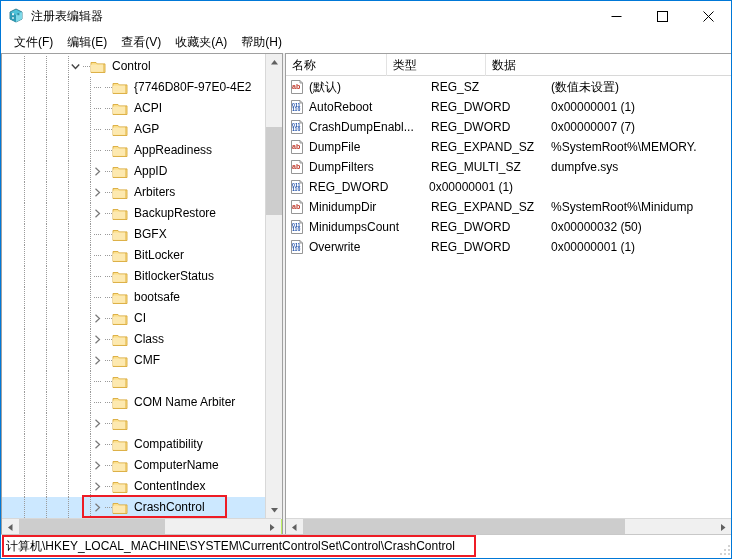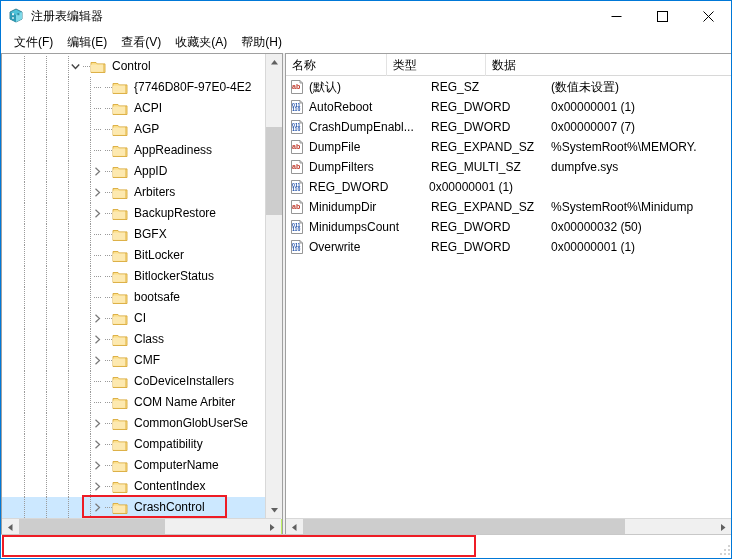--- a/index.html
+++ b/index.html
@@ -682,21 +682,20 @@
                 <div style="width:7px;height:1px;background-image:linear-gradient(to right,#9a9a9a 1px,transparent 1px);background-size:2px 1px;"></div>
               </div>
               <div class="dotstub"></div>
               <div class="folder">
                 <svg width="16" height="14" viewBox="0 0 16 14">
                   <path d="M1 2.5 h5 l1.2 1.4 H15 v8.6 H1 Z" fill="#fcdf8a" stroke="#d9a93a" stroke-width="0.9"></path>
                   <path d="M13.6 4.2 v7.6" stroke="#d9a93a" stroke-width="0.8"></path>
                   <path d="M1 4.6 H13.4 v7.2 H1 Z" fill="#fde9b0" stroke="none"></path>
                 </svg>
               </div>
-              <span class="tlabel">CoDeviceInstallers</span>
             </div>
             <div class="trow">
               <div class="dotspan" style="width: 87px; position: relative;">
                 <div class="dotline" style="position: absolute; left: 22px; top: 0px;"></div>
                 <div class="dotline" style="position: absolute; left: 44px; top: 0px;"></div>
                 <div class="dotline" style="position: absolute; left: 66px; top: 0px;"></div>
                 <div class="dotline" style="position: absolute; left: 88px; top: 0px;"></div>
               </div>
               <div class="arrow-slot">
                 <div style="width:7px;height:1px;background-image:linear-gradient(to right,#9a9a9a 1px,transparent 1px);background-size:2px 1px;"></div>
@@ -724,21 +723,20 @@
                 </svg>
               </div>
               <div class="dotstub"></div>
               <div class="folder">
                 <svg width="16" height="14" viewBox="0 0 16 14">
                   <path d="M1 2.5 h5 l1.2 1.4 H15 v8.6 H1 Z" fill="#fcdf8a" stroke="#d9a93a" stroke-width="0.9"></path>
                   <path d="M13.6 4.2 v7.6" stroke="#d9a93a" stroke-width="0.8"></path>
                   <path d="M1 4.6 H13.4 v7.2 H1 Z" fill="#fde9b0" stroke="none"></path>
                 </svg>
               </div>
-              <span class="tlabel">CommonGlobUserSe</span>
             </div>
             <div class="trow">
               <div class="dotspan" style="width: 87px; position: relative;">
                 <div class="dotline" style="position: absolute; left: 22px; top: 0px;"></div>
                 <div class="dotline" style="position: absolute; left: 44px; top: 0px;"></div>
                 <div class="dotline" style="position: absolute; left: 66px; top: 0px;"></div>
                 <div class="dotline" style="position: absolute; left: 88px; top: 0px;"></div>
               </div>
               <div class="arrow-slot">
                 <svg width="9" height="9" viewBox="0 0 9 9">
@@ -997,20 +995,21 @@
         <div class="hsb-btn" style="right:0;">
           <svg width="5" height="7" viewBox="0 0 5 7">
               <polygon points="4.5,3.5 0,0 0,7" fill="#606060"></polygon>
             </svg>
         </div>
       </div>
     </div>
   </div>
 
   <div id="statusbar">
+    <span>计算机\HKEY_LOCAL_MACHINE\SYSTEM\CurrentControlSet\Control\CrashControl</span>
     <div id="resize-grip">
       <svg width="12" height="12" viewBox="0 0 12 12">
         <circle cx="10" cy="2" r="0.8" fill="#9a9a9a"></circle>
         <circle cx="6" cy="6" r="0.8" fill="#9a9a9a"></circle>
           <circle cx="10" cy="6" r="0.8" fill="#9a9a9a"></circle>
         <circle cx="2" cy="10" r="0.8" fill="#9a9a9a"></circle>
           <circle cx="6" cy="10" r="0.8" fill="#9a9a9a"></circle>
           <circle cx="10" cy="10" r="0.8" fill="#9a9a9a"></circle>
       </svg>
     </div>

